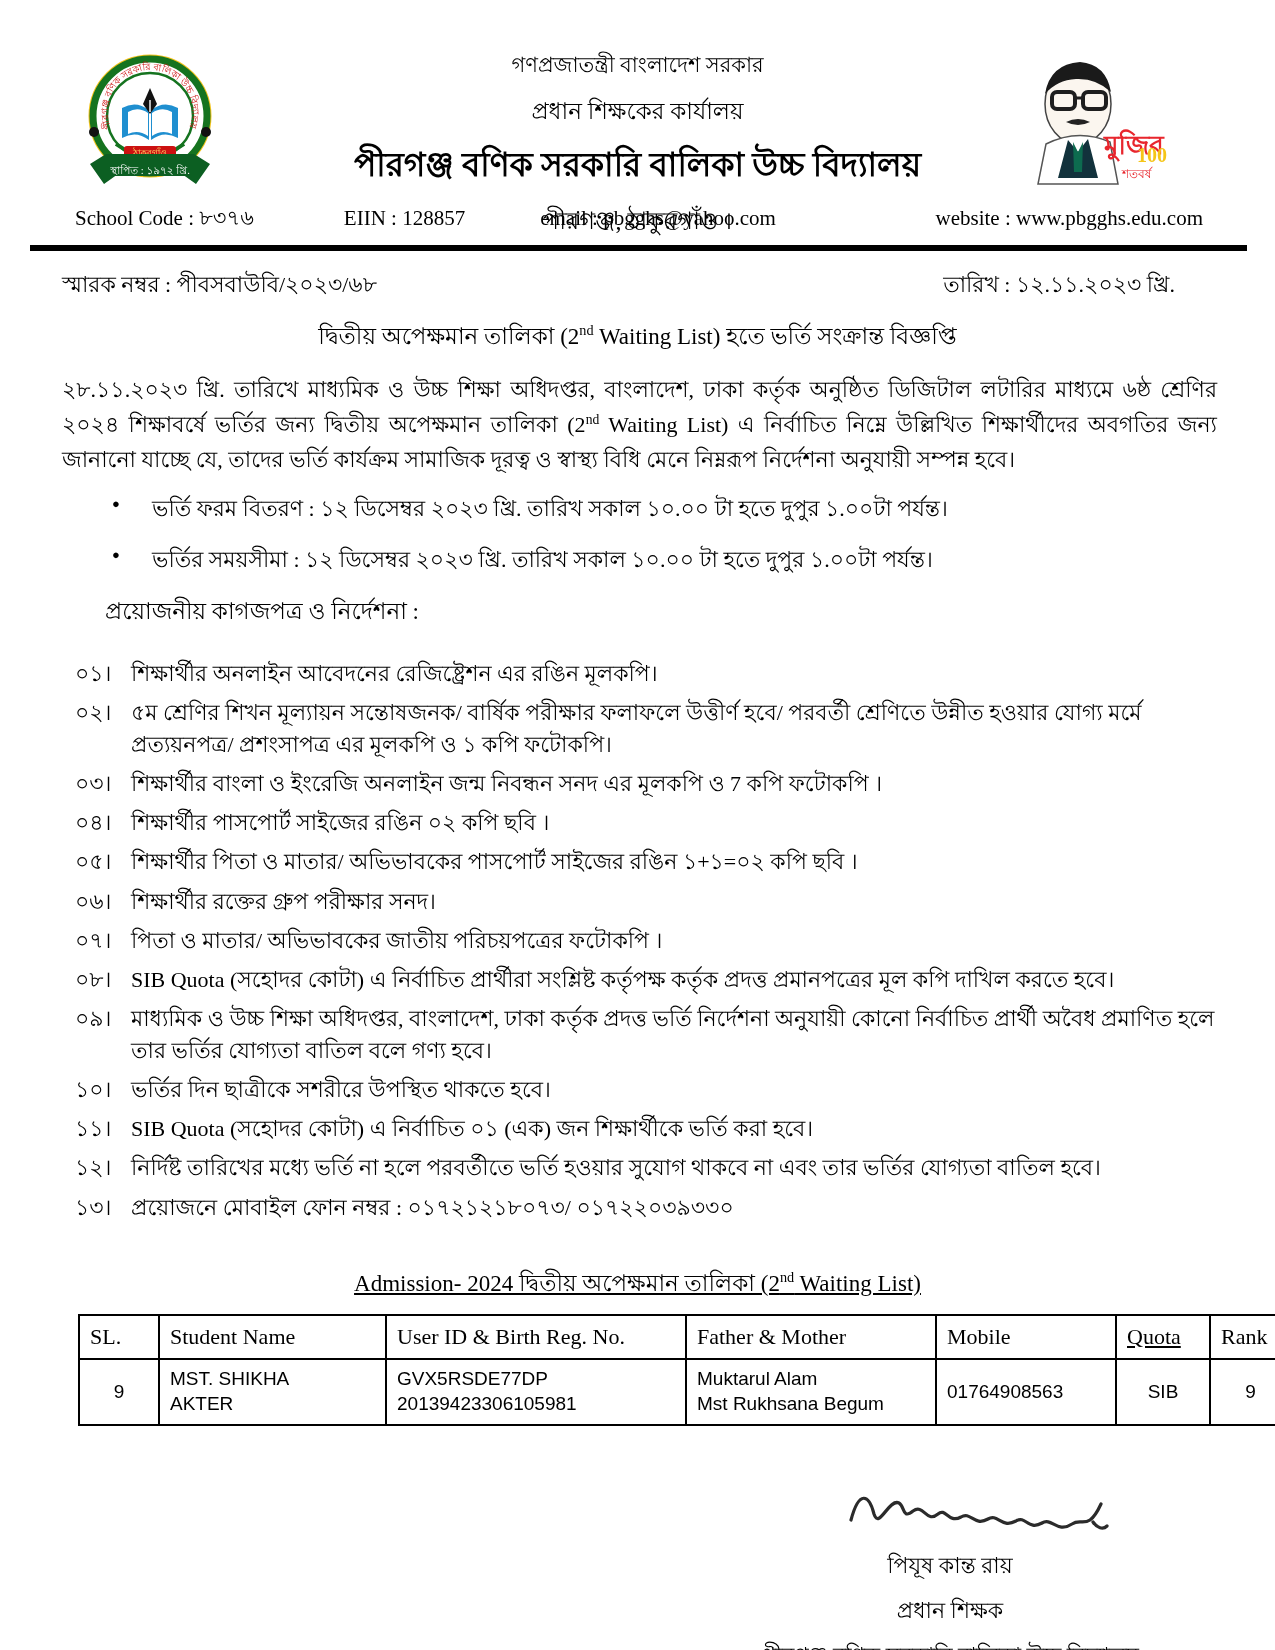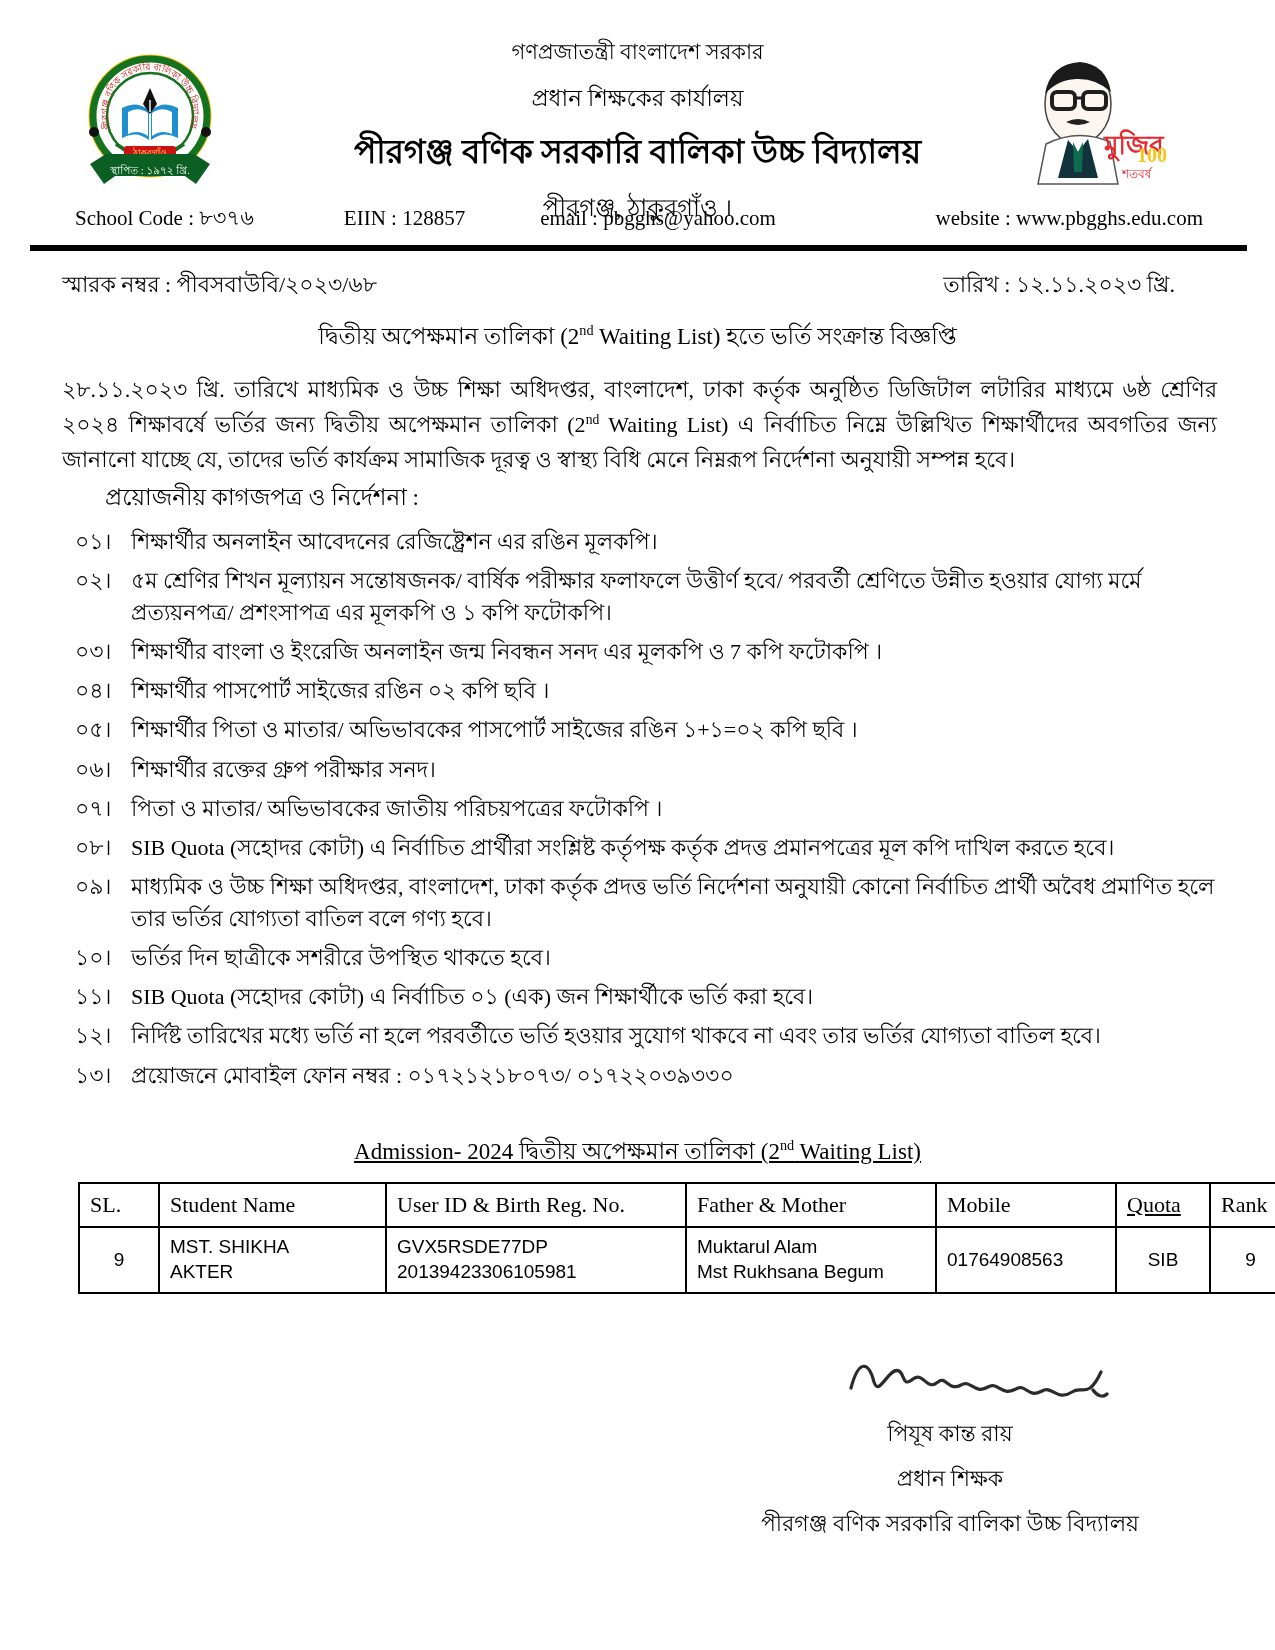--- a/index.html
+++ b/index.html
@@ -6,21 +6,21 @@
   body {
     width:1275px; height:1650px;
     font-family:"Liberation Serif", serif;
     color:#000;
     position:relative;
   }
   .page { position:relative; width:1275px; height:1650px; overflow:hidden; }
 
   
   .header { position:relative; height:196px; }
-  .header-center { text-align:center; padding-top:36px; }
+  .header-center { text-align:center; padding-top:49px; }
   .h-line1 { font-size:21px; }
   .h-line2 { font-size:23px; margin-top:9px; }
   .h-school { font-size:33px; font-weight:bold; margin-top:7px; }
   .h-loc { font-size:24px; margin-top:7px; }
 
   .logo-left  { position:absolute; left:72px;  top:52px; width:156px; height:146px; }
   .logo-right { position:absolute; right:105px; top:52px; width:160px; height:134px; }
 
   .info-row { display:flex; align-items:baseline; margin:6px 72px 0 75px; font-size:21px; }
   .info-eiin  { margin-left:90px; }
@@ -36,21 +36,21 @@
   sup { font-size:0.62em; vertical-align:super; line-height:0; }
 
   .intro { margin:16px 58px 0 62px; font-size:22px; line-height:1.58; text-align:justify; }
 
   .bullets { list-style:none; margin:14px 60px 0 112px; padding:0; font-size:22px; }
   .bullets li { position:relative; padding-left:40px; margin-bottom:14px; }
   .bullets li::before { content:"●"; position:absolute; left:0; top:5px; font-size:13px; }
 
   .section-heading { margin:2px 0 0 105px; font-size:23px; }
 
-  .instructions { margin:8px 58px 0 75px; font-size:22px; }
+  .instructions { margin:26px 58px 0 75px; font-size:22px; }
   .inst { display:flex; margin-bottom:8px; line-height:1.42; }
   .inst .num { flex:none; width:56px; }
   .inst .txt { flex:1; }
 
   
   .table-title { text-align:center; font-size:23px; margin-top:42px;text-decoration:underline; }
   table.admission { border-collapse:collapse; margin:10px 0 0 78px; width:1058px; table-layout:fixed; }
   table.admission th, table.admission td { border:2px solid #000; padding:4px 10px; }
   table.admission th { font-size:22px; font-weight:normal; text-align:left; height:34px; font-family:"Liberation Serif", serif; }
   table.admission td { font-family:"Liberation Sans", sans-serif; font-size:19px; vertical-align:middle; height:56px; }
@@ -149,20 +149,24 @@
   </div>
 
   <div class="notice-title">
     <span>দ্বিতীয় অপেক্ষমান তালিকা (2</span><sup>nd</sup><span> Waiting List) হতে ভর্তি সংক্রান্ত বিজ্ঞপ্তি</span>
   </div>
 
   <p class="intro">
     <span>২৮.১১.২০২৩ খ্রি. তারিখে মাধ্যমিক ও উচ্চ শিক্ষা অধিদপ্তর, বাংলাদেশ, ঢাকা কর্তৃক অনুষ্ঠিত ডিজিটাল লটারির মাধ্যমে ৬ষ্ঠ শ্রেণির  ২০২৪ শিক্ষাবর্ষে ভর্তির জন্য দ্বিতীয় অপেক্ষমান তালিকা (2</span><sup>nd</sup><span> Waiting List) এ নির্বাচিত নিম্নে উল্লিখিত শিক্ষার্থীদের অবগতির জন্য জানানো যাচ্ছে যে, তাদের ভর্তি কার্যক্রম সামাজিক দূরত্ব ও স্বাস্থ্য বিধি মেনে নিম্নরূপ নির্দেশনা অনুযায়ী সম্পন্ন হবে।</span>
   </p>
 
+  <ul class="bullets">
+    <li><span>ভর্তি ফরম বিতরণ : ১২ ডিসেম্বর ২০২৩ খ্রি. তারিখ সকাল ১০.০০ টা হতে দুপুর ১.০০টা পর্যন্ত।</span></li>
+    <li><span>ভর্তির সময়সীমা : ১২ ডিসেম্বর ২০২৩ খ্রি. তারিখ সকাল ১০.০০ টা হতে দুপুর ১.০০টা পর্যন্ত।</span></li>
+  </ul>
 
   <div class="section-heading">প্রয়োজনীয় কাগজপত্র ও নির্দেশনা :</div>
 
   <div class="instructions">
     <div class="inst">
         <span class="num">০১।</span>
         <span class="txt">শিক্ষার্থীর অনলাইন আবেদনের রেজিষ্ট্রেশন এর রঙিন মূলকপি।</span>
       </div>
     <div class="inst">
         <span class="num">০২।</span>

